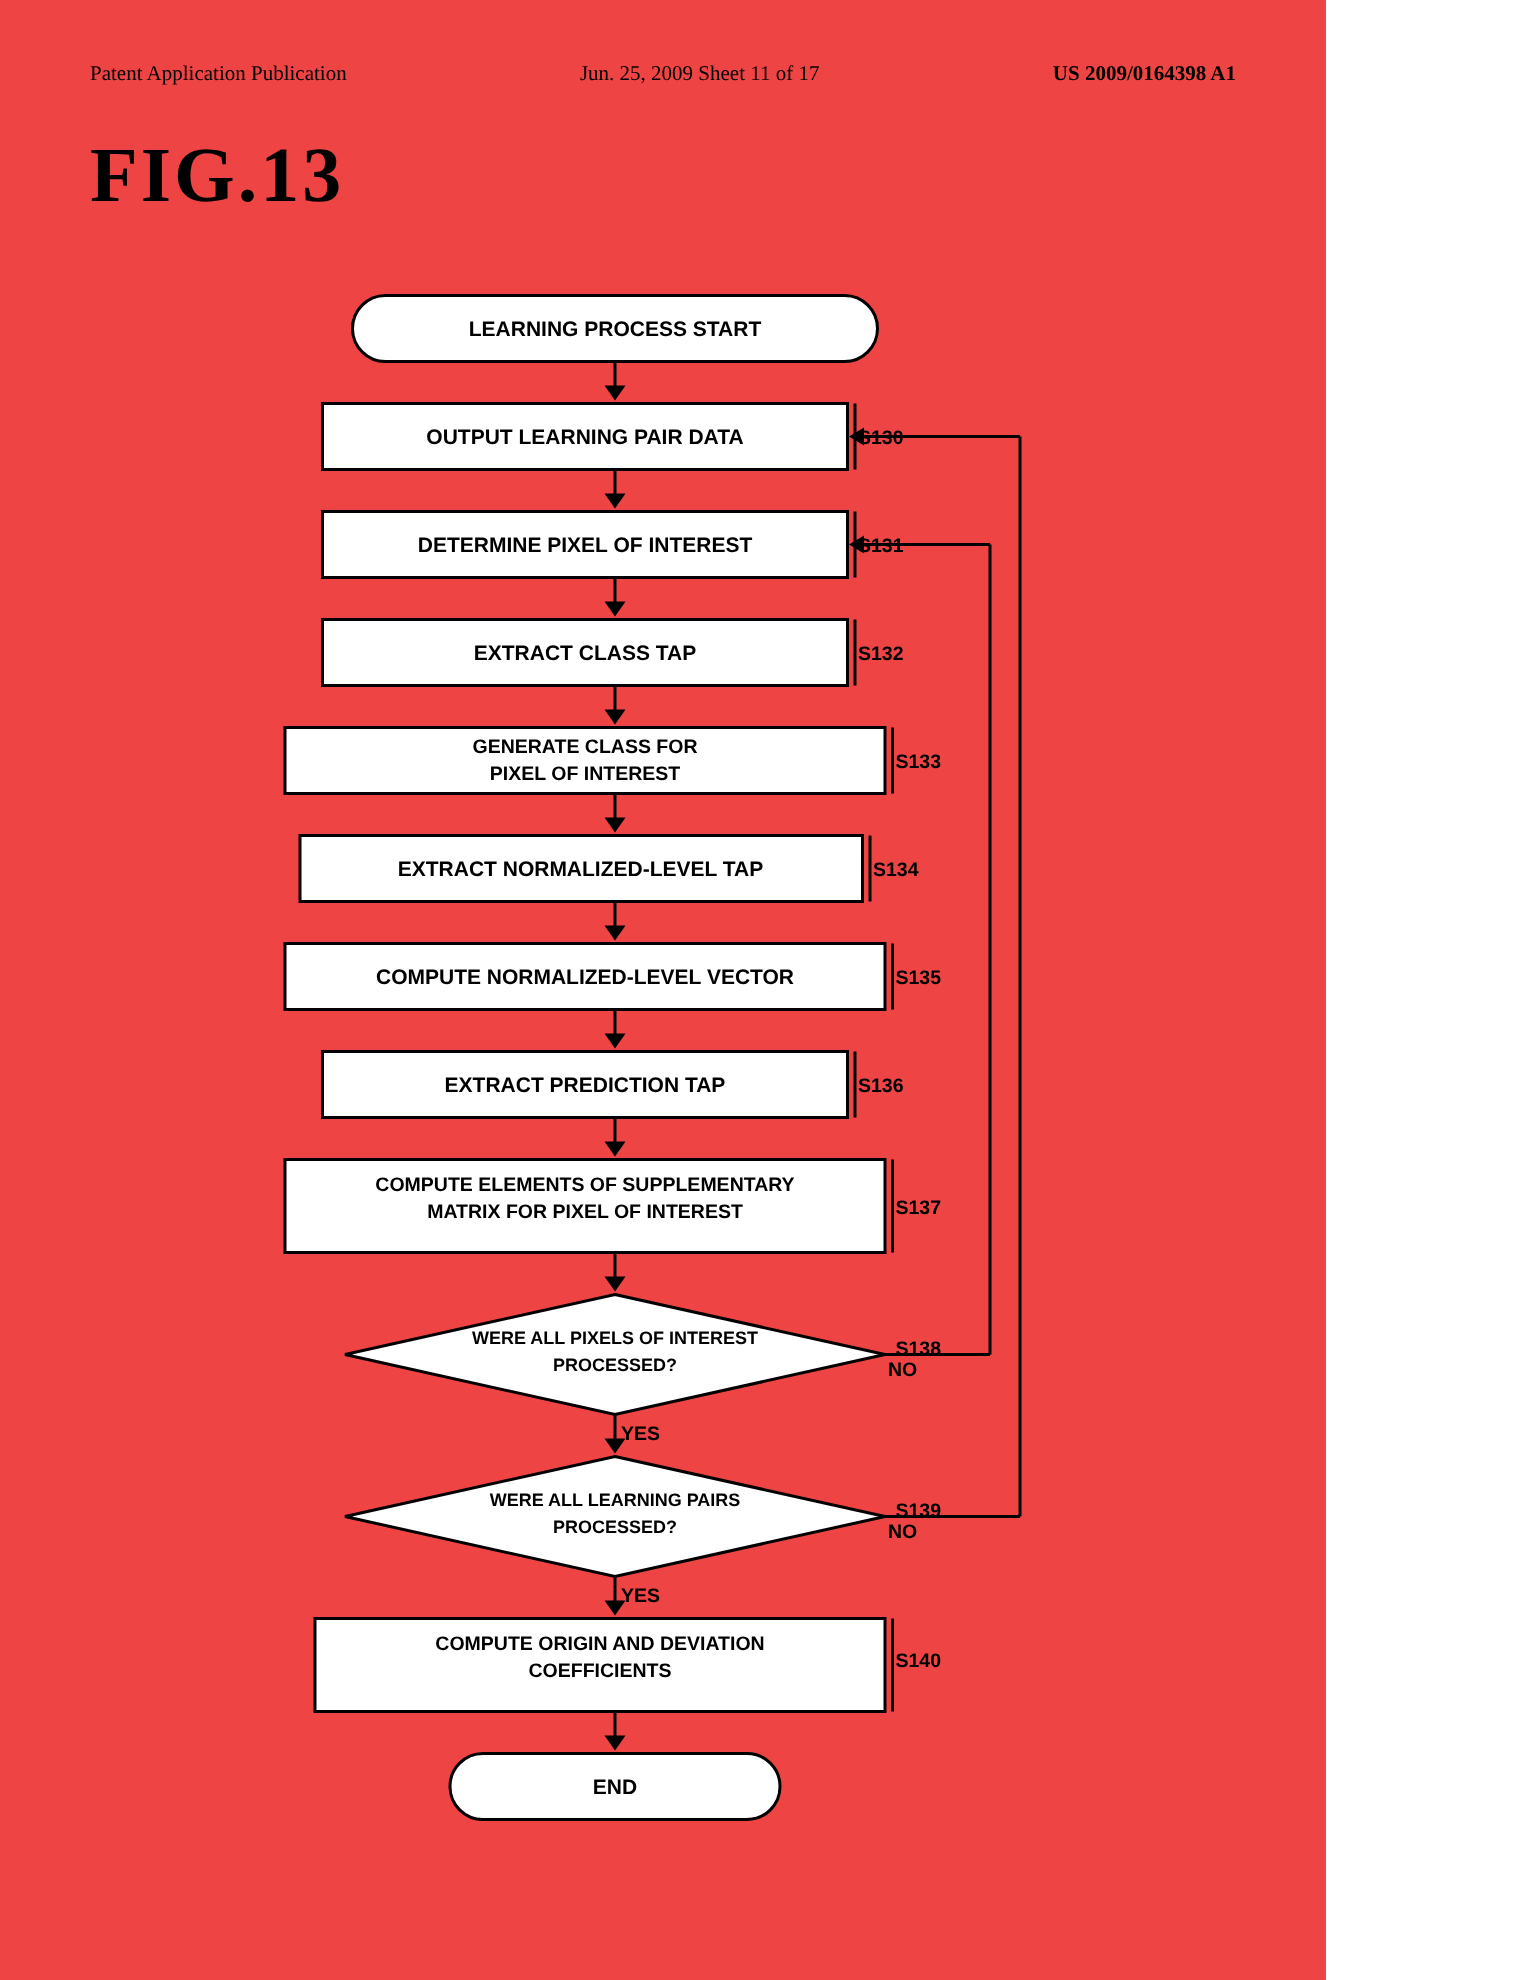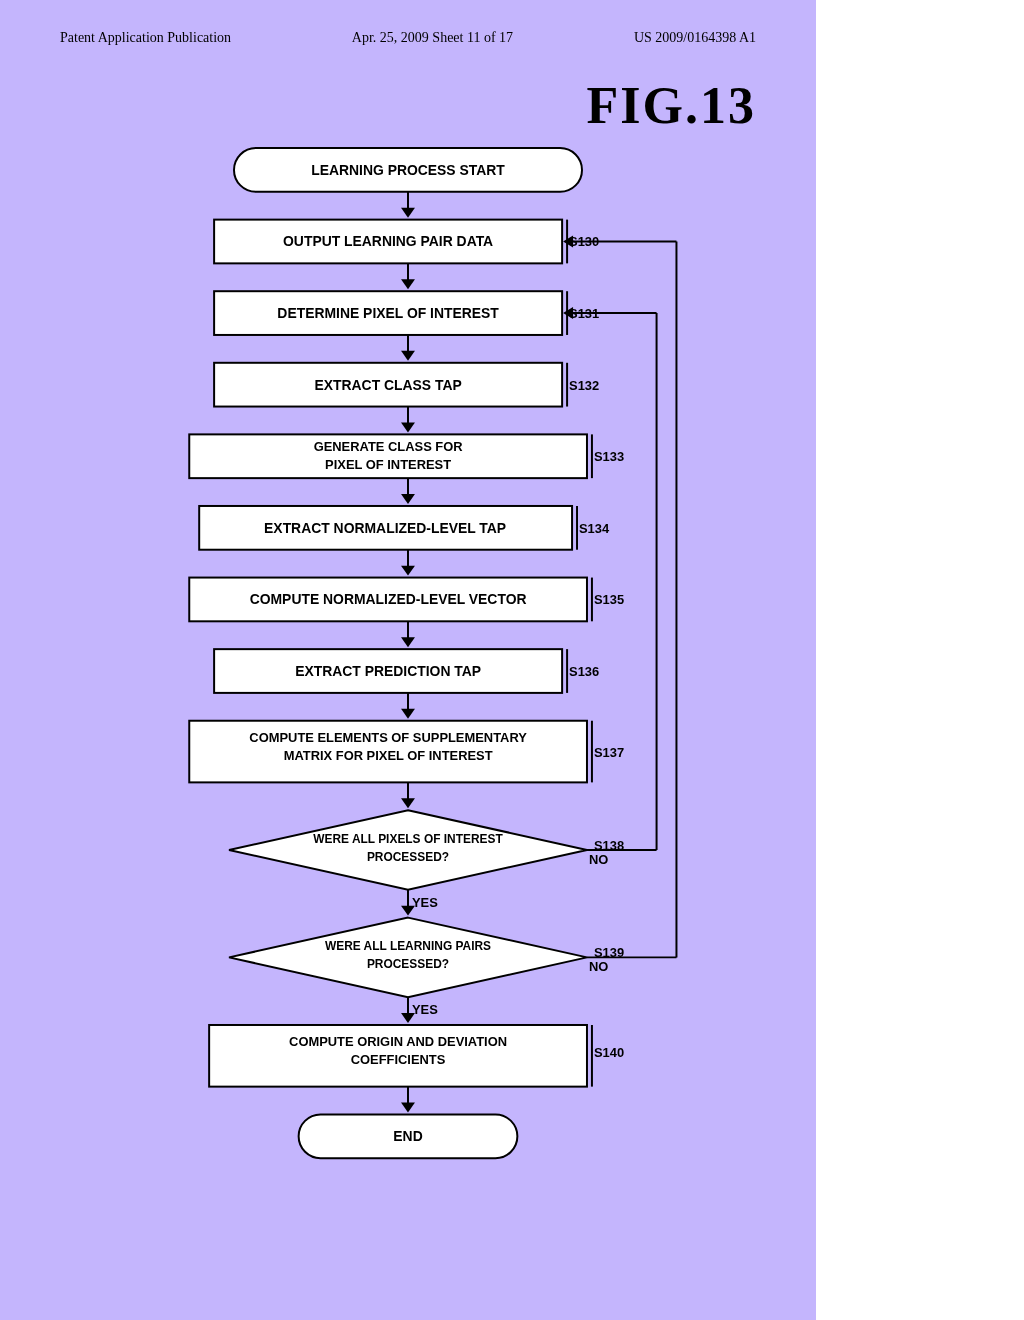--- a/index.html
+++ b/index.html
@@ -4,50 +4,51 @@
   <style>
     * { margin: 0; padding: 0; box-sizing: border-box; }
     body {
       background: #fff;
       font-family: 'Times New Roman', Times, serif;
       width: 1024px;
       min-height: 1320px;
       position: relative;
     }
     .page {
-      width: 816px;
+      width: 884px;
       min-height: 1320px;
-      background: #c4b5fd;
-      padding: 30px 60px;
+      background: #ef4444;
+      padding: 42px 60px;
     }
     .header {
       display: flex;
       justify-content: space-between;
       align-items: center;
       font-size: 14px;
       margin-bottom: 30px;
       border-bottom: none;
     }
     .header-left { font-weight: normal; }
     .header-center { font-weight: normal; }
-    .header-right { font-weight: normal; }
+    .header-right { font-weight: bold; }
     .fig-title {
-      text-align: right;
+      text-align: left;
       font-size: 52px;
       font-weight: bold;
+      margin-bottom: 40px;
       letter-spacing: 2px;
     }
   </style>
 </head>
 <body>
 
 <div class="page">
   <div class="header">
     <span class="header-left">Patent Application Publication</span>
-    <span class="header-center">Apr. 25, 2009  Sheet 11 of 17</span>
+    <span class="header-center">Jun. 25, 2009  Sheet 11 of 17</span>
     <span class="header-right">US 2009/0164398 A1</span>
   </div>
 
   <div class="fig-title">FIG.13</div>
 
   <div style="display:flex; justify-content:flex-start;">
     <svg width="700" height="1080" viewBox="0 0 700 1080" xmlns="http://www.w3.org/2000/svg">
       <style>
         text { font-family: Arial, Helvetica, sans-serif; font-weight: bold; }
       </style>

